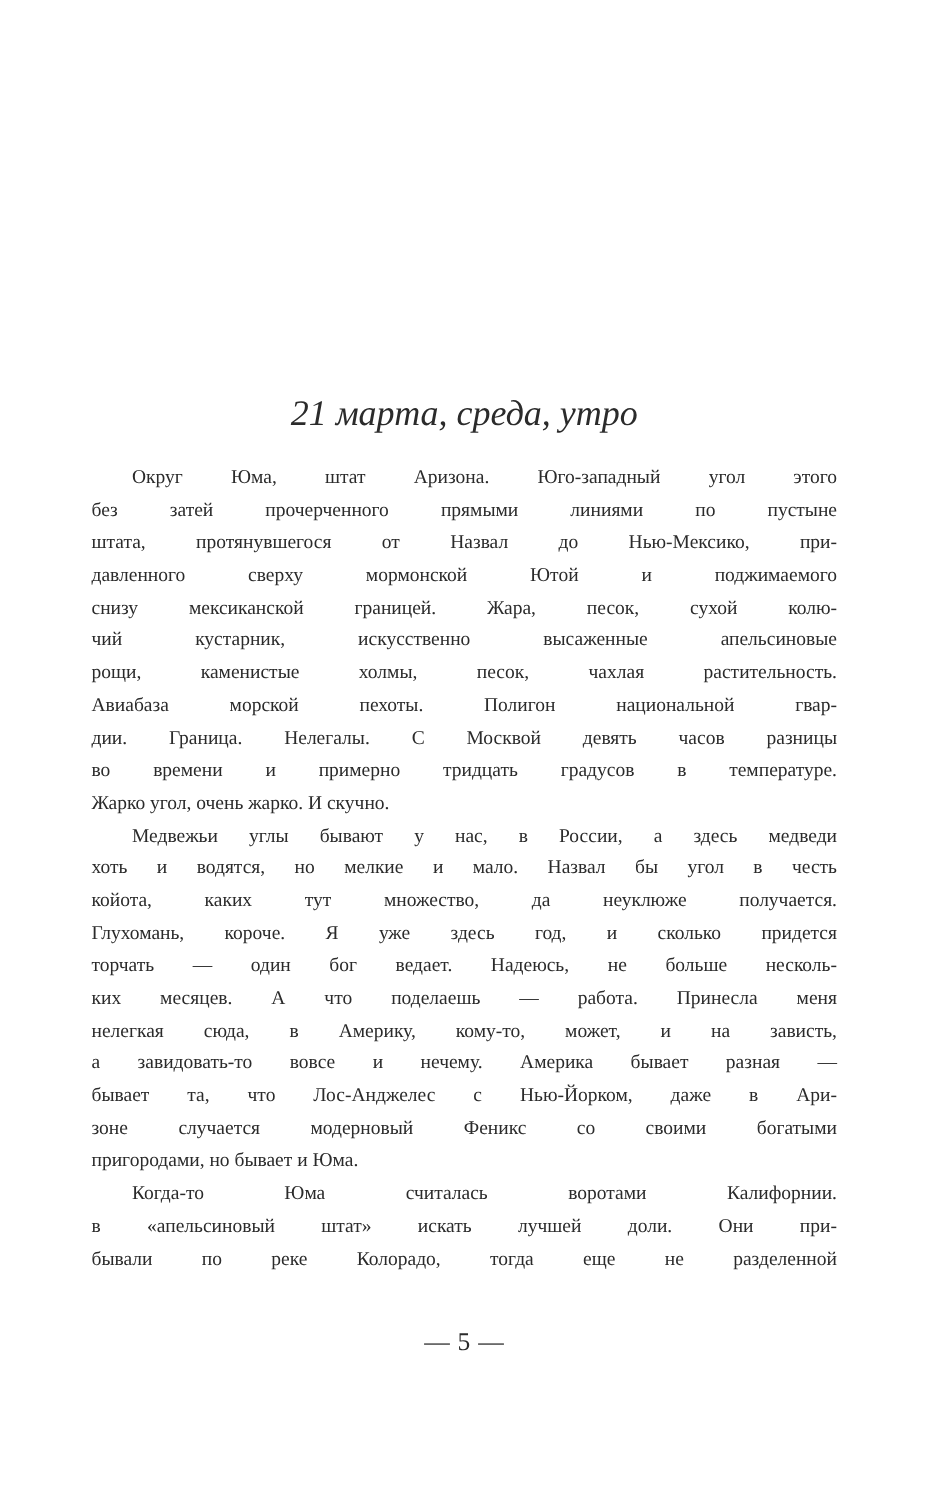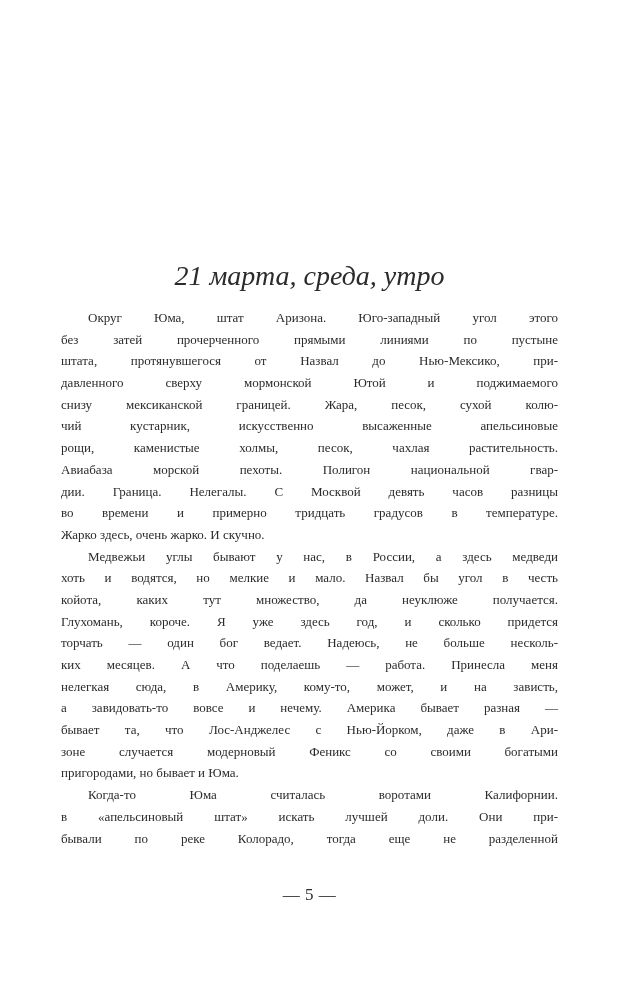--- a/index.html
+++ b/index.html
@@ -17,21 +17,21 @@
     overflow: hidden;
     margin: 0 auto;
   }
   .heading {
     position: absolute;
     top: 262px;
     left: 61px;
     width: 497px;
     text-align: center;
     font-style: italic;
-    font-size: 28px;
+    font-size: 24px;
     line-height: 28px;
     white-space: nowrap;
   }
   .body-text {
     position: absolute;
     top: 307px;
     left: 61px;
     width: 497px;
     font-size: 13px;
     line-height: 21.7px;
@@ -70,21 +70,21 @@
         <div class="text-line first">Округ Юма, штат Аризона. Юго-западный угол этого</div>
         <div class="text-line">без затей прочерченного прямыми линиями по пустыне</div>
         <div class="text-line">штата, протянувшегося от Назвал до Нью-Мексико, при-</div>
         <div class="text-line">давленного сверху мормонской Ютой и поджимаемого</div>
         <div class="text-line">снизу мексиканской границей. Жара, песок, сухой колю-</div>
         <div class="text-line">чий кустарник, искусственно высаженные апельсиновые</div>
         <div class="text-line">рощи, каменистые холмы, песок, чахлая растительность.</div>
         <div class="text-line">Авиабаза морской пехоты. Полигон национальной гвар-</div>
         <div class="text-line">дии. Граница. Нелегалы. С Москвой девять часов разницы</div>
         <div class="text-line">во времени и примерно тридцать градусов в температуре.</div>
-        <div class="text-line no-stretch">Жарко здесь, очень жарко. И скучно.</div>
+        <div class="text-line no-stretch">Жарко угол, очень жарко. И скучно.</div>
       </div>
       <div class="paragraph">
         <div class="text-line first">Медвежьи углы бывают у нас, в России, а здесь медведи</div>
         <div class="text-line">хоть и водятся, но мелкие и мало. Назвал бы угол в честь</div>
         <div class="text-line">койота, каких тут множество, да неуклюже получается.</div>
         <div class="text-line">Глухомань, короче. Я уже здесь год, и сколько придется</div>
         <div class="text-line">торчать — один бог ведает. Надеюсь, не больше несколь-</div>
         <div class="text-line">ких месяцев. А что поделаешь — работа. Принесла меня</div>
         <div class="text-line">нелегкая сюда, в Америку, кому-то, может, и на зависть,</div>
         <div class="text-line">а завидовать-то вовсе и нечему. Америка бывает разная —</div>

